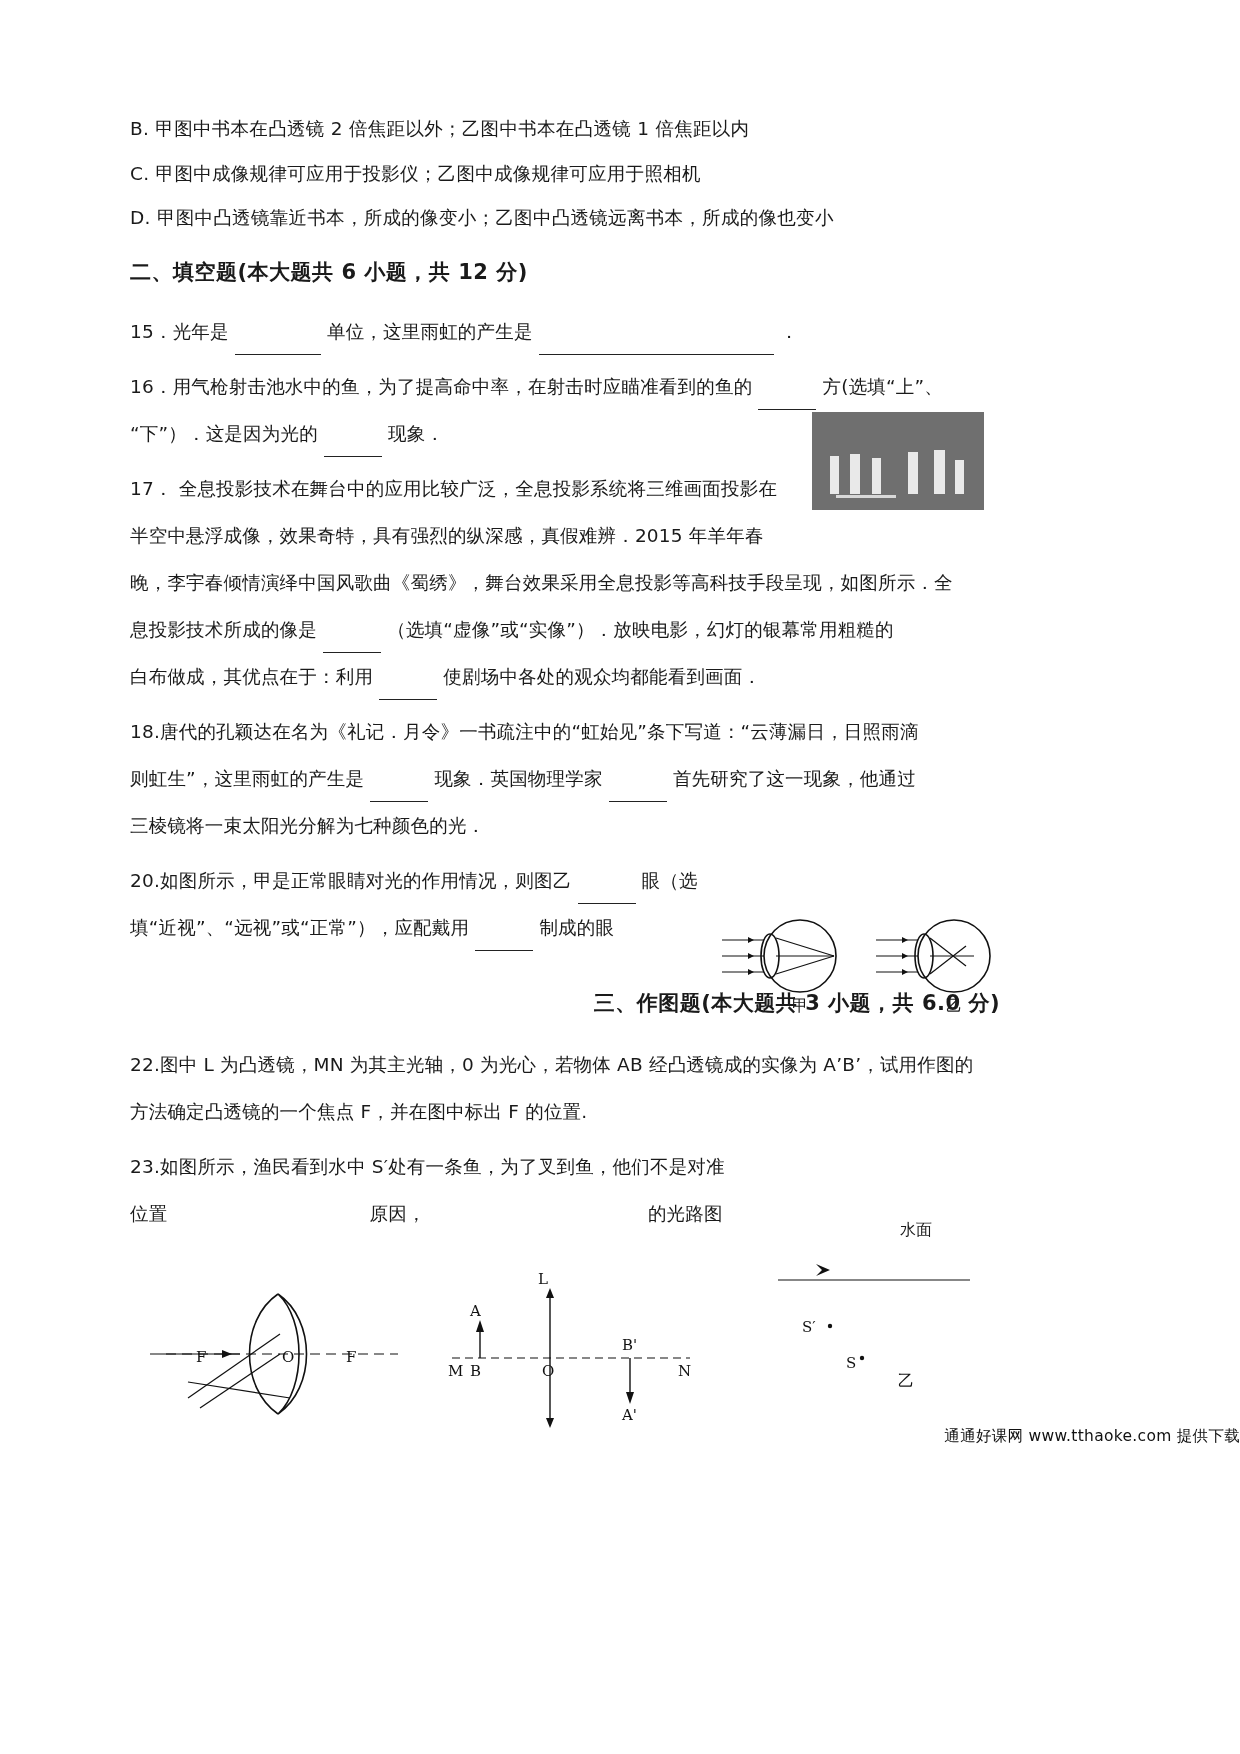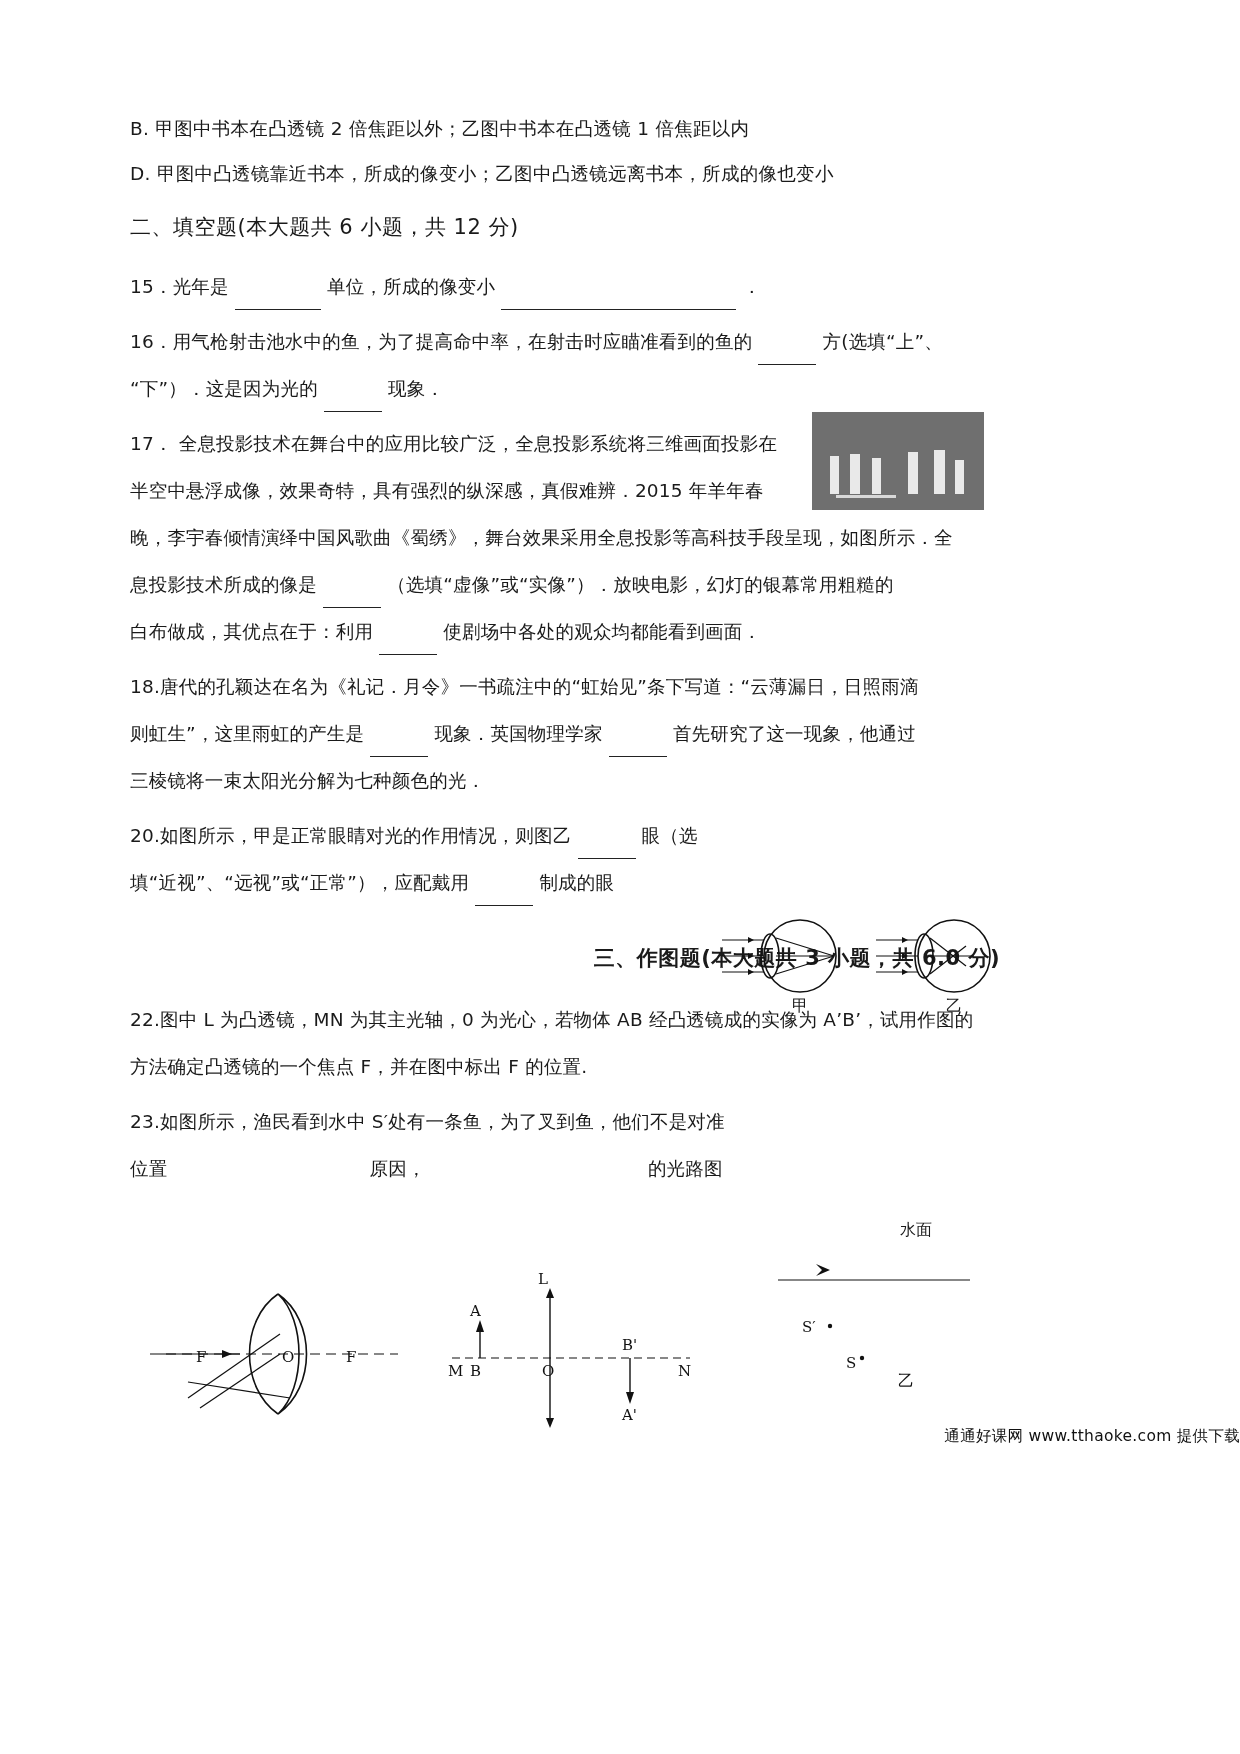--- a/index.html
+++ b/index.html
@@ -34,21 +34,21 @@
     white-space: pre-wrap;
   }
   .para {
     font-size: 18.5px;
     line-height: 47px;
     margin: 0 0 8px 0;
     letter-spacing: 0.2px;
   }
   .sec-head {
     font-size: 21px;
-    font-weight: normal;
+    font-weight: bold;
     margin: 30px 0 22px 0;
     letter-spacing: 0.5px;
   }
   .sec-head-2 {
     font-size: 21px;
     font-weight: bold;
     margin: 38px 0 24px 0;
     letter-spacing: 0.5px;
     text-align: right;
   }
@@ -124,28 +124,29 @@
   svg { display: block; }
 </style>
 </head>
 <body>
 
 <div class="page">
 
   <div class="content">
 
     <p class="line">B. 甲图中书本在凸透镜 2 倍焦距以外；乙图中书本在凸透镜 1 倍焦距以内</p>
+    <p class="line">C. 甲图中成像规律可应用于投影仪；乙图中成像规律可应用于照相机</p>
     <p class="line">D. 甲图中凸透镜靠近书本，所成的像变小；乙图中凸透镜远离书本，所成的像也变小</p>
 
     <p class="sec-head">二、填空题(本大题共 6 小题，共 12 分)</p>
 
     <p class="para">
       <span>15．光年是</span>
       <span class="blank b-md"></span>
-      <span>单位，所成的像变小</span>
+      <span>单位，这里雨虹的产生是</span>
       <span class="blank b-lg"></span>
       <span>．</span>
     </p>
 
     <p class="para">
       <span>16．用气枪射击池水中的鱼，为了提高命中率，在射击时应瞄准看到的鱼的</span>
       <span class="blank b-sm"></span>
       <span>方(选填“上”、</span><br>
       <span>“下”）．这是因为光的</span>
       <span class="blank b-sm"></span>

